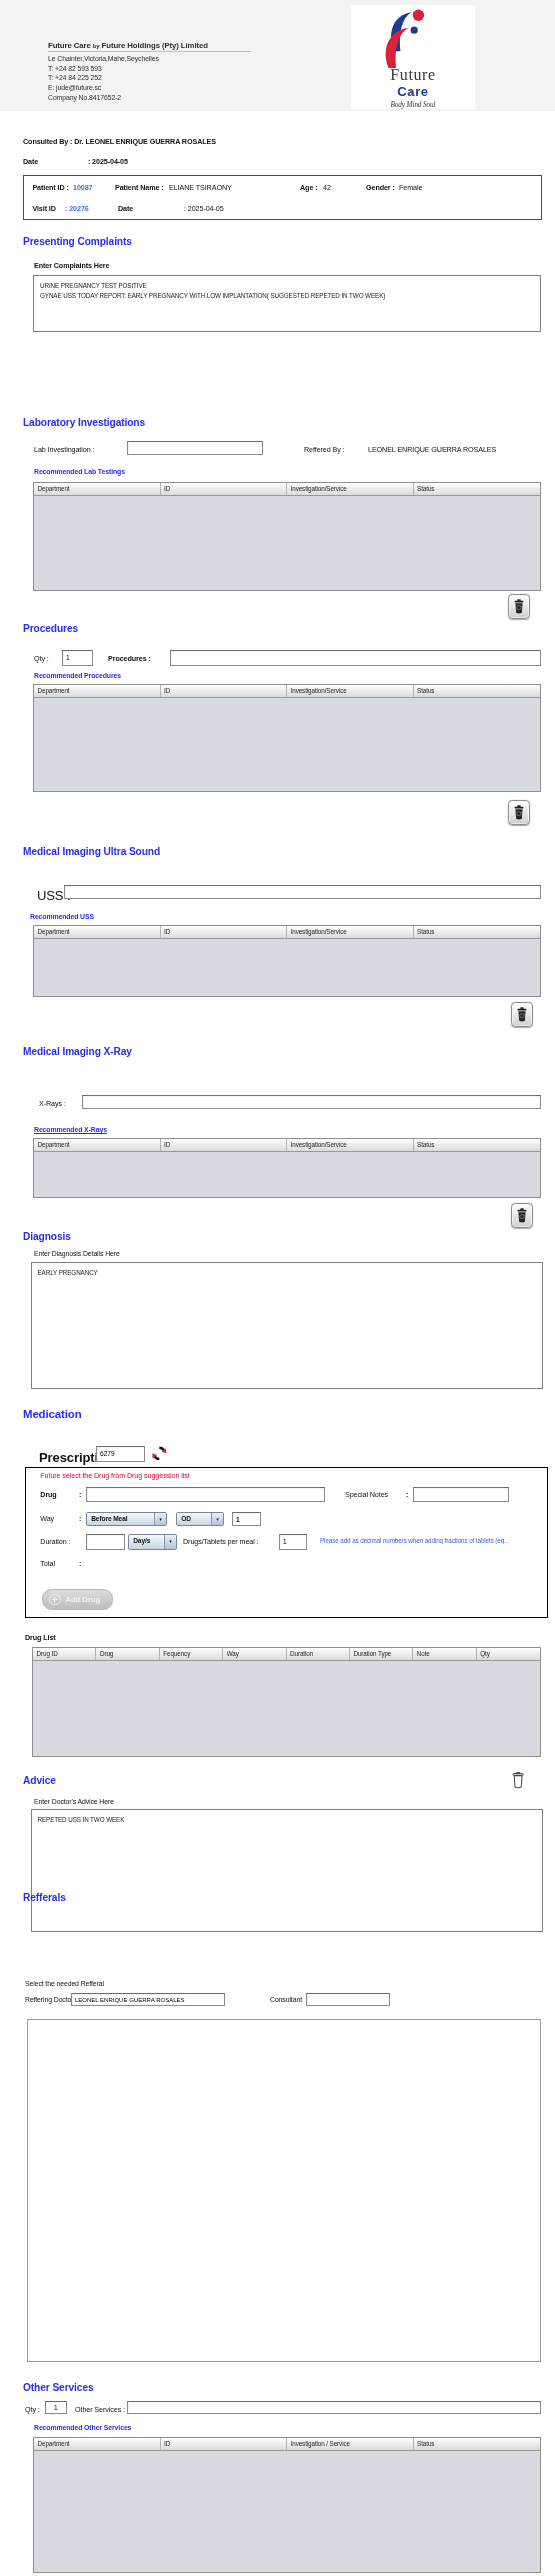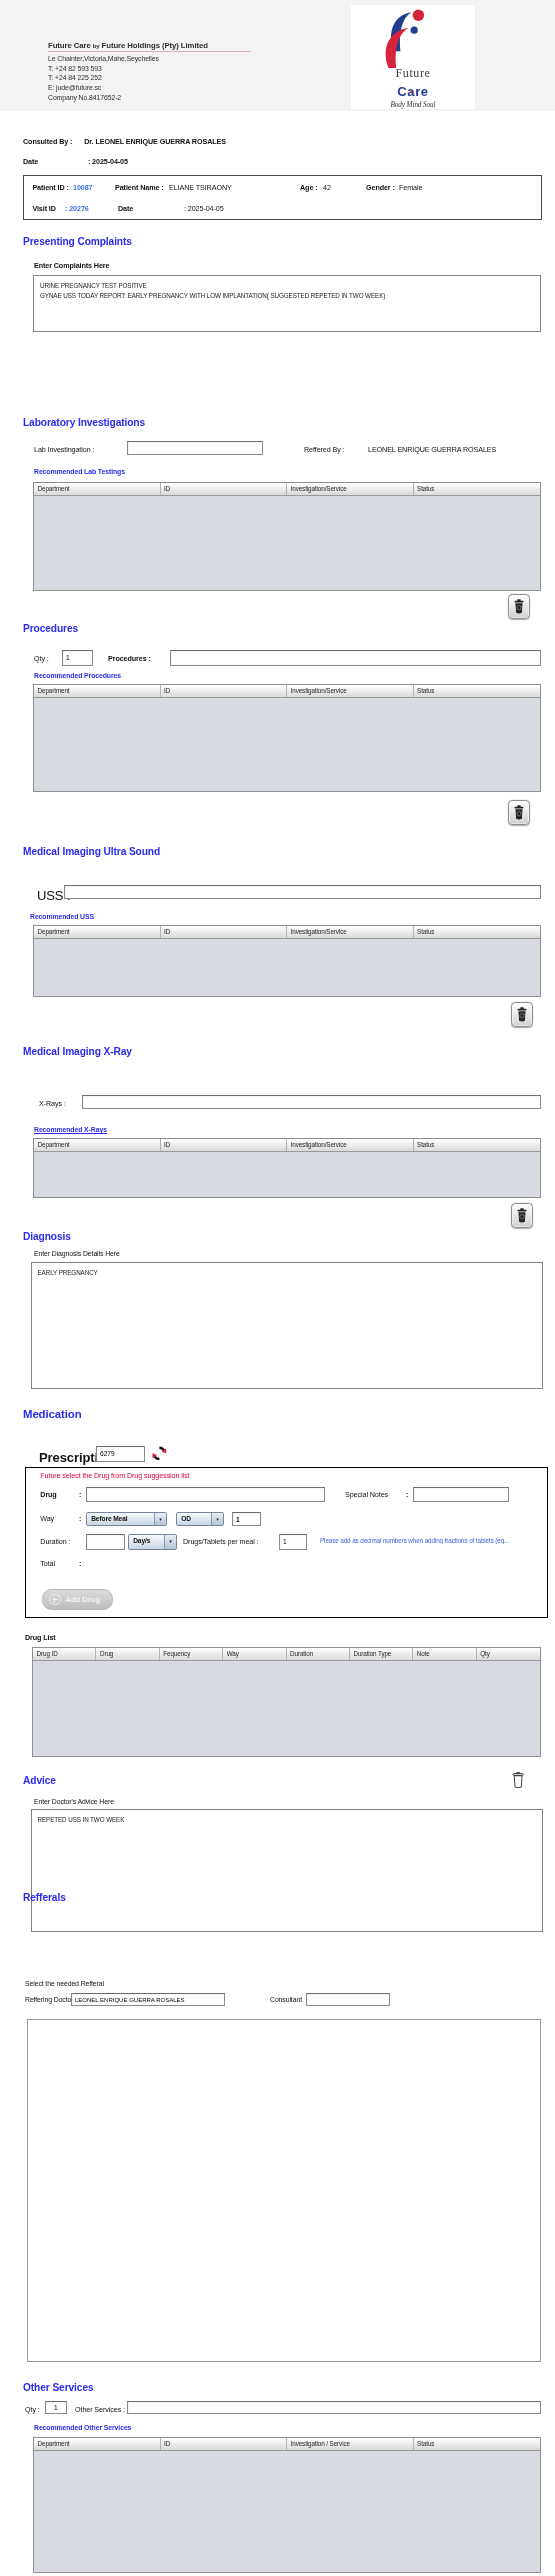--- a/index.html
+++ b/index.html
@@ -7,21 +7,21 @@
         font-family:"Liberation Sans",sans-serif;color:#111;letter-spacing:-0.1px;}
   
   .hdr{position:absolute;left:0;top:0;width:556px;height:111px;background:#f3f3f3;}
   .hdr-info{position:absolute;left:48px;top:41px;width:203px;}
   .hdr-title{font-size:7.8px;font-weight:bold;color:#2e2e2e;border-bottom:1.2px solid #dfadb2;padding-bottom:1.2px;margin-bottom:1.8px;white-space:nowrap;}
   .hdr-title .by{font-size:6px;}
   .hdr-line{font-size:6.9px;color:#2e2e2e;line-height:1.4;}
   .logo{position:absolute;left:351px;top:4.8px;width:124px;height:104px;background:#fff;}
   .logo svg.swoosh{position:absolute;left:29px;top:3.6px;}
   .logo-future{position:absolute;left:0;top:61px;width:100%;text-align:center;
-      font-family:"Liberation Serif",serif;font-size:12px;color:#3a3a3a;letter-spacing:0.6px;}
+      font-family:"Liberation Serif",serif;font-size:16px;color:#3a3a3a;letter-spacing:0.6px;}
   .logo-care{position:absolute;left:0;top:79px;width:100%;text-align:center;
       font-size:13px;font-weight:bold;color:#1f3d8f;letter-spacing:0.6px;}
   .logo-care .aheart{position:relative;}
   .logo-care .aheart .hrt{position:absolute;left:2.4px;top:4.8px;font-size:5.4px;color:#d6223a;font-style:normal;}
   .logo-tag{position:absolute;left:0;top:96px;width:100%;text-align:center;
       font-family:"Liberation Serif",serif;font-style:italic;font-size:7.2px;color:#333;}
   
   .heading{position:absolute;left:23px;font-size:10.2px;font-weight:bold;color:#2b2bf0;white-space:nowrap;}
   .blbl{position:absolute;font-size:7.2px;font-weight:bold;color:#111;white-space:nowrap;}
   .nlbl{position:absolute;font-size:6.9px;color:#111;white-space:nowrap;}
@@ -89,21 +89,21 @@
         <circle cx="57" cy="37" r="6" fill="#1f3d8f"></circle>
       </svg>
       <div class="logo-future">Future</div>
       <div class="logo-care"><span>C</span><span class="aheart"><span>a</span><i class="hrt">♥</i></span><span>re</span></div>
       <div class="logo-tag">Body Mind Soul</div>
     </div>
   </div>
 
   <div class="blbl" style="left:23px;top:137px;">
     <span>Consulted By :</span>
-    <span style="margin-left:10px;">Dr.  LEONEL ENRIQUE GUERRA ROSALES</span>
+    <span style="margin-left:0;">Dr.  LEONEL ENRIQUE GUERRA ROSALES</span>
   </div>
   <div class="blbl" style="left:23px;top:157px;">
     <span style="display:inline-block;width:63px;">Date</span>
     <span>: 2025-04-05</span>
   </div>
 
   <div class="pbox">
     <span style="left:8.4px;top:7.2px;font-weight:bold;">Patient ID :</span>
     <span class="bluev" style="left:49px;top:7.2px;">10087</span>
     <span style="left:91px;top:7.2px;font-weight:bold;">Patient Name :</span>

